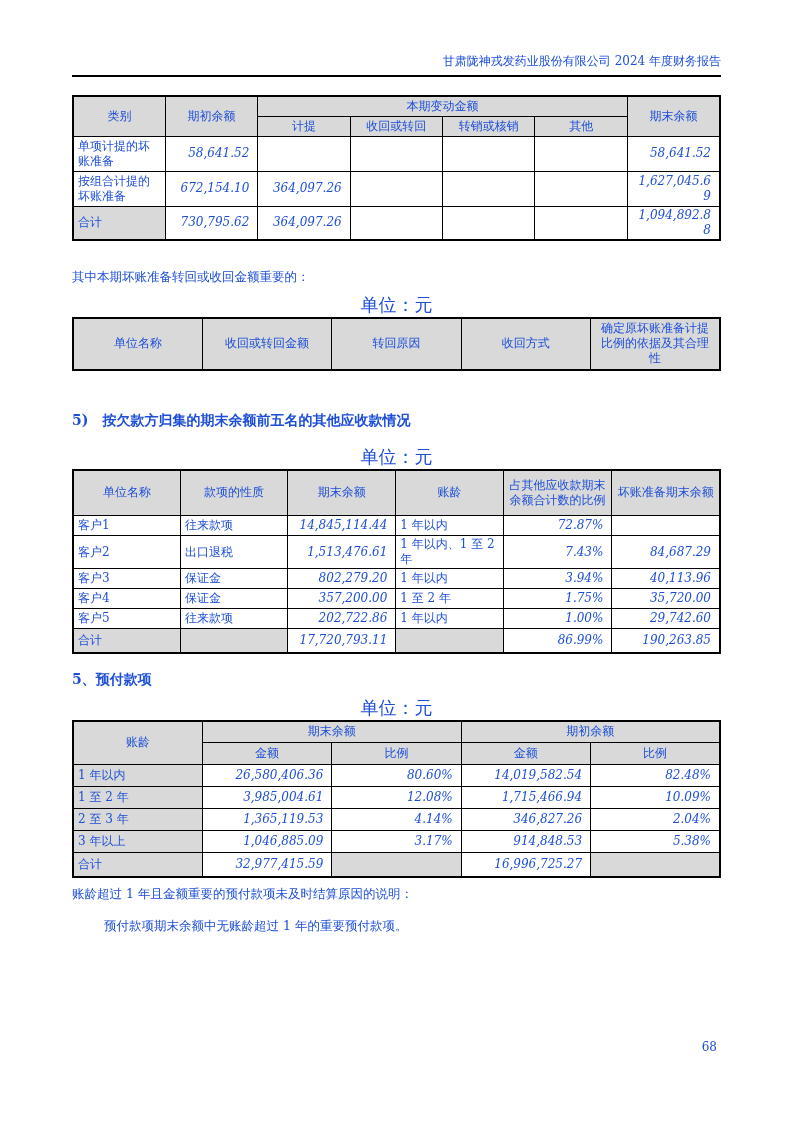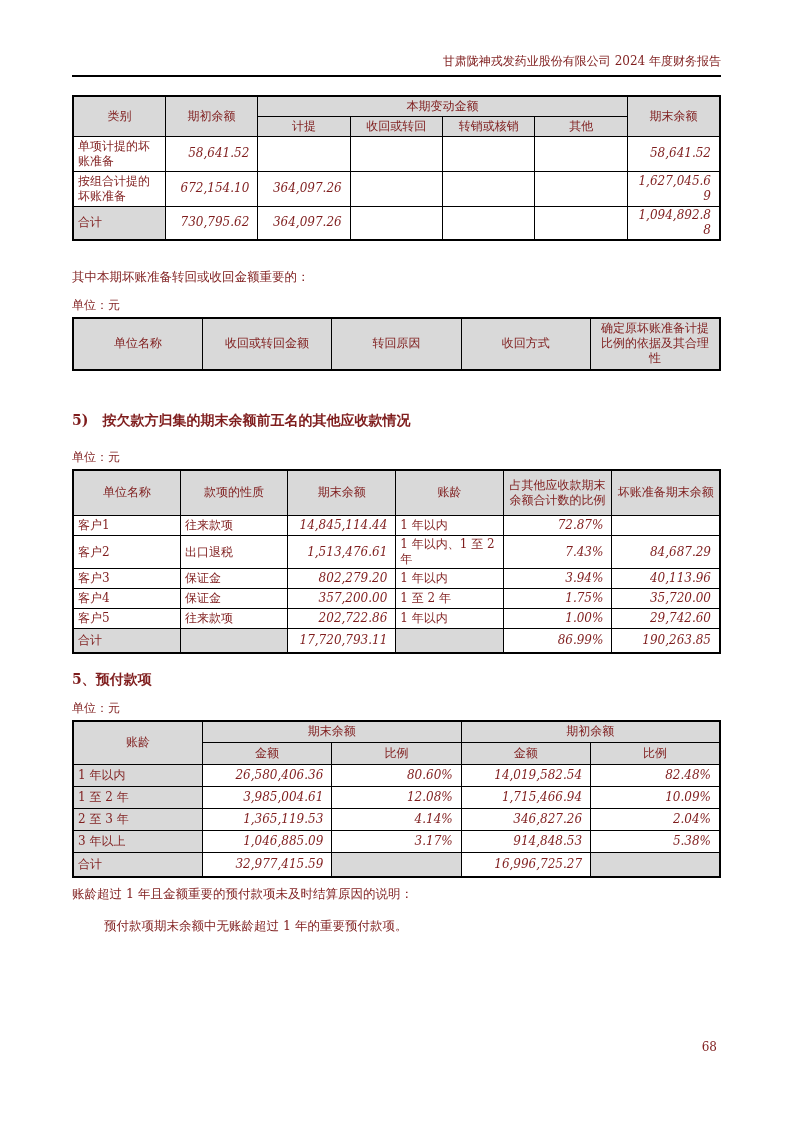--- a/index.html
+++ b/index.html
@@ -1,20 +1,20 @@
 <!DOCTYPE html>
 <html><head>
 <meta charset="utf-8">
 <style>
   html,body { margin:0; padding:0; background:#ffffff; }
   .page {
     position:relative;
     width:793px; height:1122px;
     background:#ffffff;
-    color:#7f1d1d;
+    color:#1d4ed8;
     font-family:"DejaVu Serif","Liberation Serif",serif;
     box-sizing:border-box;
     padding:52px 72px 0 72px;
     overflow:hidden;
   }
   .page-header {
     border-bottom:2px solid #000;
     padding-bottom:5px;
     text-align:right;
     font-size:12px;
@@ -35,21 +35,21 @@
     vertical-align:middle;
     overflow:hidden;
     word-break:break-all;
   }
   .shade { background:#d9d9d9; }
   .c { text-align:center; }
   .l { text-align:left; }
   .r { text-align:right; padding-right:8px !important;font-style:italic; }
   .note { font-size:12.5px; line-height:16px; }
   .indent { padding-left:32px; }
-  .unit-label { text-align:left; font-size:12px; line-height:16px; }
+  .unit-label { text-align:center; font-size:18px; line-height:16px; }
   .sec-heading { font-size:14px; font-weight:bold; line-height:18px; }
   .sec-heading .gap { display:inline-block; width:14px; }
   .page-number { position:absolute; top:1040px; right:76px; font-size:12px; }
 </style>
 </head>
 <body>
 
 <div class="page">
 
   <div class="page-header">

